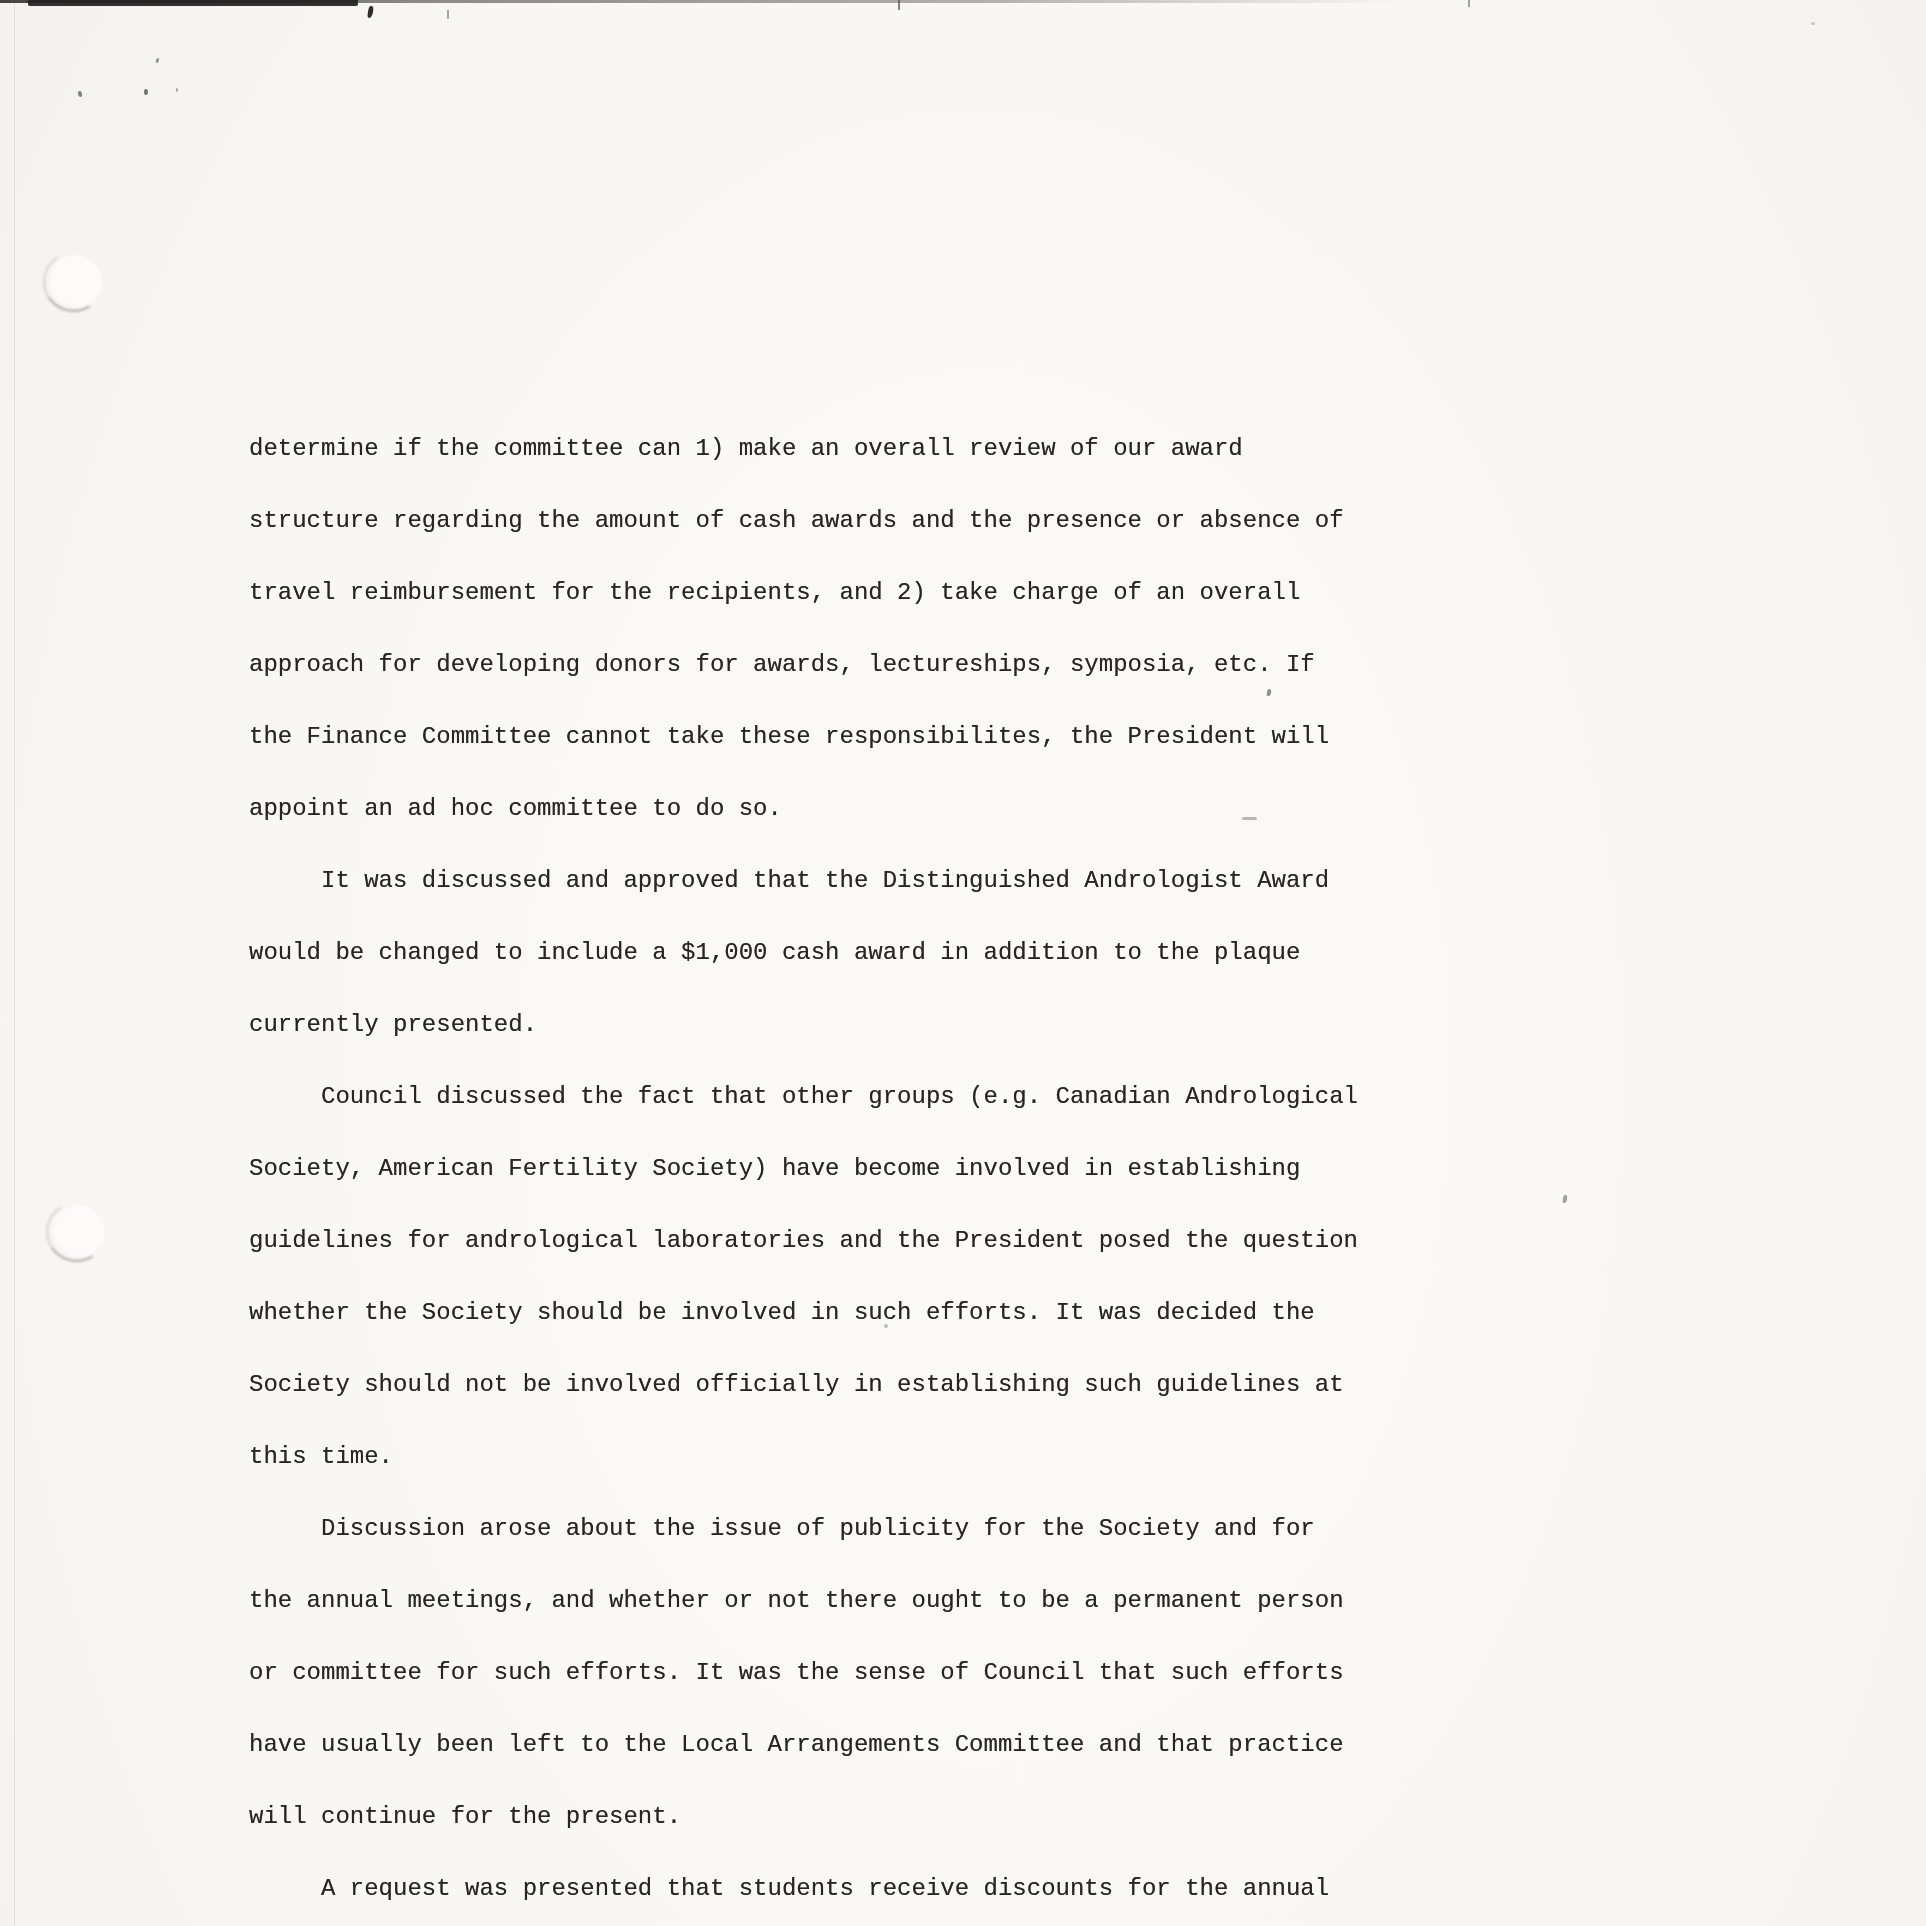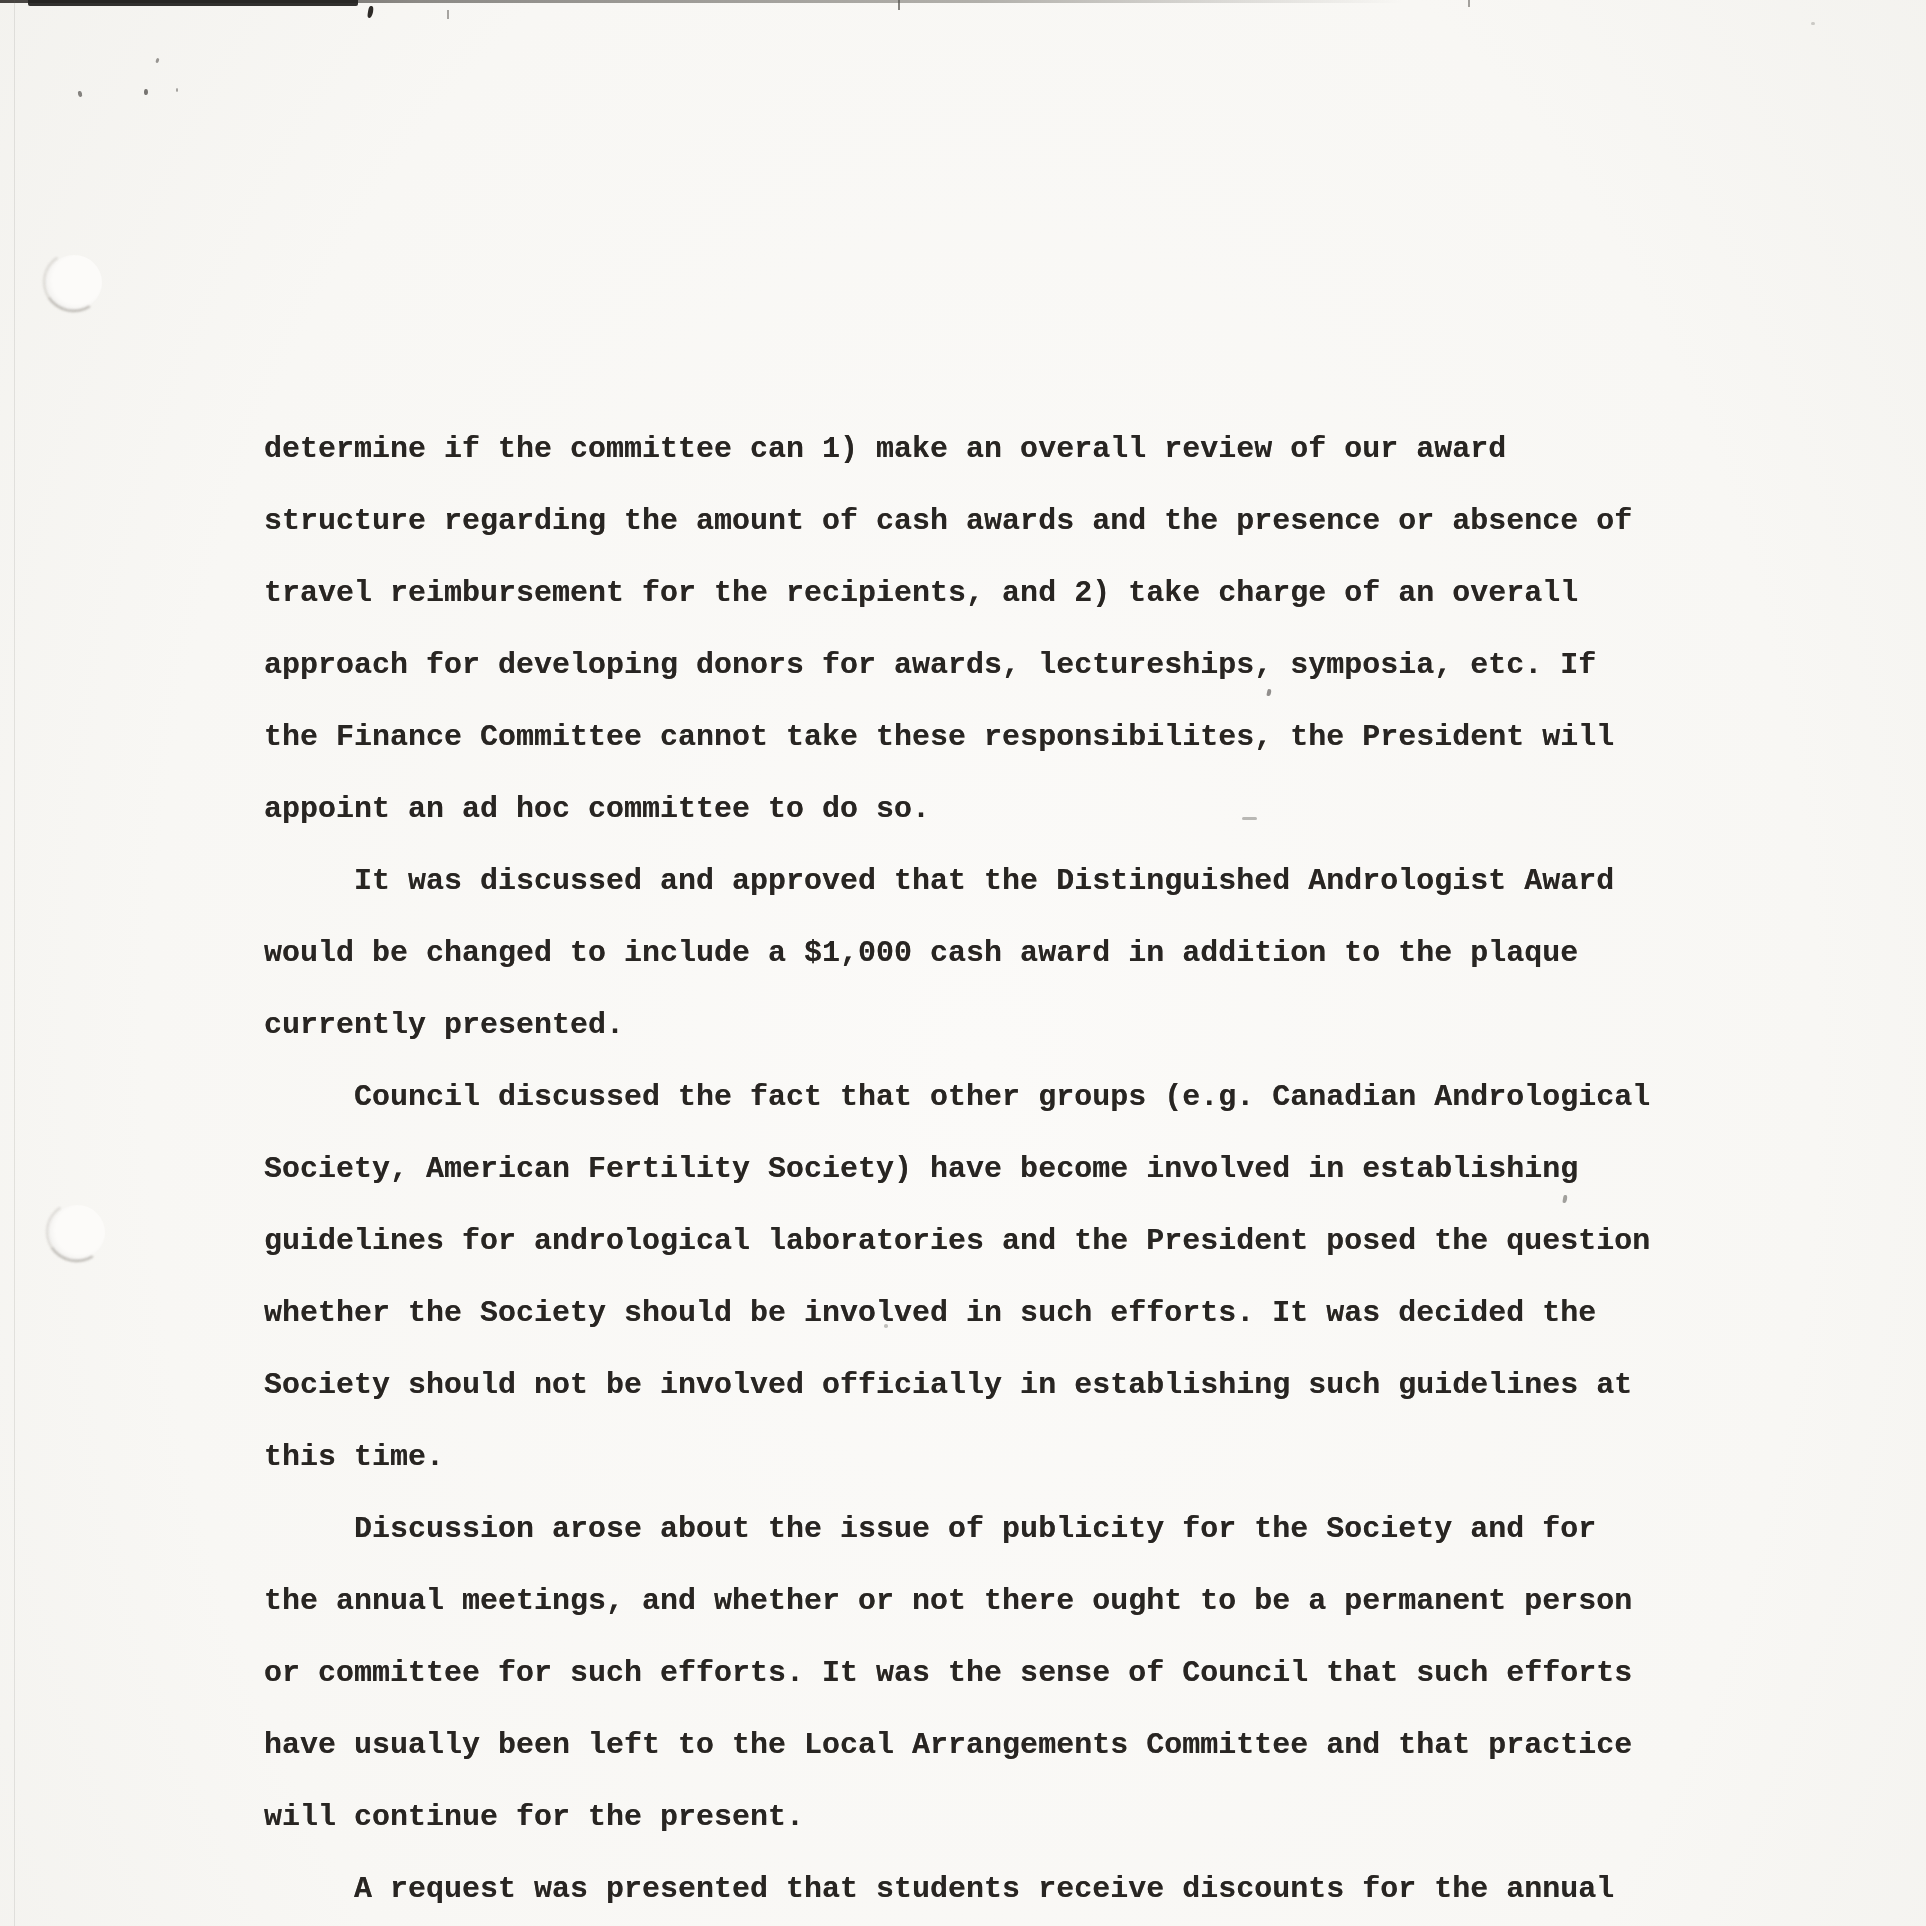--- a/index.html
+++ b/index.html
@@ -14,27 +14,26 @@
   body{
     background:radial-gradient(ellipse at 50% 42%, #fbfaf8 0%, var(--paper) 60%, #f1f0ec 100%);
     font-family:"Liberation Mono","DejaVu Sans Mono",monospace;
   }
   .page{
     position:absolute;inset:0;
   }
   
   .text-block{
     position:absolute;
-    left:264px;top:197px;
-    font-size:30px;
+    left:249px;top:197px;
+    font-size:24px;
     line-height:72px;
     color:var(--ink);
     text-shadow:0 0 0.5px rgba(40,36,32,0.55);
     white-space:pre;
-    font-weight:bold;
   }
   .line{white-space:pre;}
   
   .hole{
     position:absolute;width:56px;height:55px;border-radius:50%;
     background:#fcfbf9;
     box-shadow:inset 3.1px -2.3px 5.4px rgba(0,0,0,0.035);
   }
   .hole::after{
     content:"";position:absolute;inset:-2.7px;border-radius:50%;

